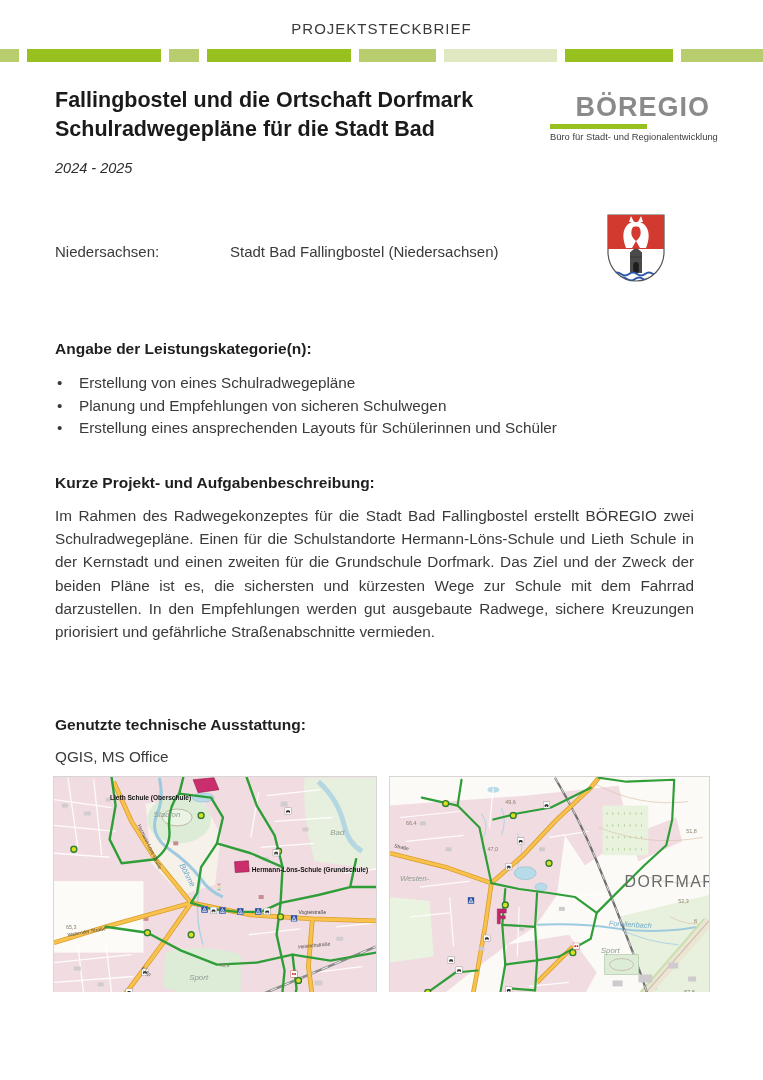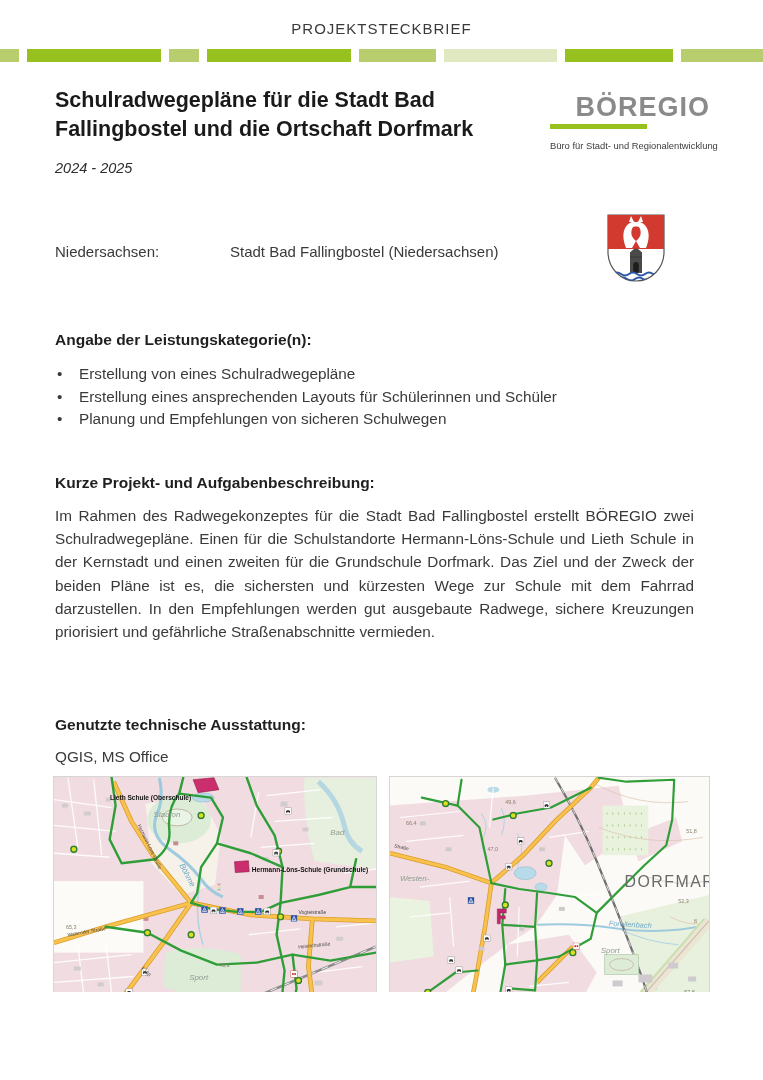--- a/index.html
+++ b/index.html
@@ -10,27 +10,27 @@
   .bar-row{position:absolute;left:0;width:763px;display:flex;gap:8px;}
   .bar-row.top{top:49px;height:13px;}
   .bar-row.bottom{top:1029px;height:14px;}
   .bar-row .bar{height:100%;flex:0 0 auto;}
   .title-block{position:absolute;left:55px;top:86px;width:470px;}
   .title-line{display:block;font-size:21.5px;font-weight:bold;color:#1a1a1a;line-height:29px;}
   .period{position:absolute;left:55px;top:160px;font-style:italic;font-size:14.5px;color:#2e2e2e;}
   .logo{position:absolute;left:550px;top:92px;width:160px;}
   .logo-name{display:block;text-align:right;font-size:27px;font-weight:bold;color:#8a8a8a;letter-spacing:1px;line-height:30px;}
   .logo-underline{display:block;width:97px;height:5px;margin-top:2px;}
-  .logo-sub{display:block;margin-top:11px;font-size:9.4px;color:#3c3c3c;white-space:nowrap;}
+  .logo-sub{display:block;margin-top:2px;font-size:9.4px;color:#3c3c3c;white-space:nowrap;}
   .client-row{position:absolute;left:55px;top:243px;width:560px;font-size:15px;color:#3a3a3a;}
   .client-label{position:absolute;left:0;top:0;}
   .client-value{position:absolute;left:175px;top:0;}
   .crest{position:absolute;left:605px;top:212px;width:62px;height:74px;}
   .section{position:absolute;left:55px;width:655px;}
-  .sec-categories{top:331px;}
+  .sec-categories{top:340px;}
   .sec-description{top:474px;}
   .sec-equipment{top:716px;}
   .sec-heading{font-size:15.5px;font-weight:bold;color:#1f1f1f;margin:0 0 10px 0;}
   ul.cat-list{list-style:none;margin:14px 0 0 0;padding:0;}
   ul.cat-list li{position:relative;padding-left:24px;font-size:15.3px;line-height:22.5px;color:#3a3a3a;}
   ul.cat-list li::before{content:"\2022";position:absolute;left:2px;top:0;color:#3a3a3a;}
   .body-text{margin:12px 16px 0 0;font-size:15.3px;line-height:23.2px;color:#3a3a3a;
              text-align:justify;text-justify:inter-word;}
   .equip-value{margin-top:14px;font-size:15.3px;color:#3a3a3a;}
   .map-figure{position:absolute;top:776px;height:238px;border:1px solid #d6d6d6;box-sizing:border-box;background:#f1dce1;}
@@ -57,22 +57,22 @@
       <span class="bar" style="width: 134px; background: rgb(150, 193, 30);"></span>
       <span class="bar" style="width: 30px; background: rgb(183, 205, 110);"></span>
       <span class="bar" style="width: 144px; background: rgb(150, 193, 30);"></span>
       <span class="bar" style="width: 77px; background: rgb(183, 205, 110);"></span>
       <span class="bar" style="width: 113px; background: rgb(223, 232, 192);"></span>
       <span class="bar" style="width: 108px; background: rgb(150, 193, 30);"></span>
       <span class="bar" style="width: 82px; background: rgb(183, 205, 110);"></span>
     </div>
 
   <div class="title-block">
+    <span class="title-line">Fallingbostel und die Ortschaft Dorfmark</span>
     <span class="title-line">Schulradwegepläne für die Stadt Bad</span>
-    <span class="title-line">Fallingbostel und die Ortschaft Dorfmark</span>
   </div>
 
   <div class="period">2024 - 2025</div>
 
   <div class="logo">
     <span class="logo-name">BÖREGIO</span>
     <span class="logo-underline" style="background:#96c11e"></span>
     <span class="logo-sub">Büro für Stadt- und Regionalentwicklung</span>
   </div>
 
@@ -106,22 +106,22 @@
         <path d="M8,62 Q12,59 16,62 T24,62 T32,62 T40,62 T48,62 T56,62"></path>
         <path d="M14,67 Q18,64 22,67 T30,67 T38,67 T46,67"></path>
       </g>
     </g>
   </svg>
 
   <div class="section sec-categories">
     <h2 class="sec-heading">Angabe der Leistungskategorie(n):</h2>
     <ul class="cat-list">
       <li>Erstellung von eines Schulradwegepläne</li>
+      <li>Planung und Empfehlungen von sicheren Schulwegen</li>
       <li>Erstellung eines ansprechenden Layouts für Schülerinnen und Schüler</li>
-      <li>Planung und Empfehlungen von sicheren Schulwegen</li>
     </ul>
   </div>
 
   <div class="section sec-description">
     <h2 class="sec-heading">Kurze Projekt- und Aufgabenbeschreibung:</h2>
     <p class="body-text">Im Rahmen des Radwegekonzeptes für die Stadt Bad Fallingbostel erstellt BÖREGIO zwei Schulradwegepläne. Einen für die Schulstandorte Hermann-Löns-Schule und Lieth Schule in der Kernstadt und einen zweiten für die Grundschule Dorfmark. Das Ziel und der Zweck der beiden Pläne ist es, die sichersten und kürzesten Wege zur Schule mit dem Fahrrad darzustellen. In den Empfehlungen werden gut ausgebaute Radwege, sichere Kreuzungen priorisiert und gefährliche Straßenabschnitte vermieden.</p>
   </div>
 
   <div class="section sec-equipment">
     <h2 class="sec-heading">Genutzte technische Ausstattung:</h2>

